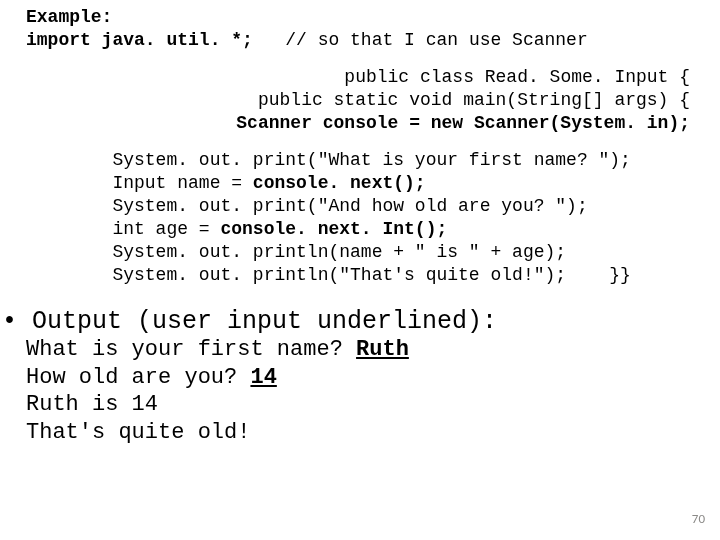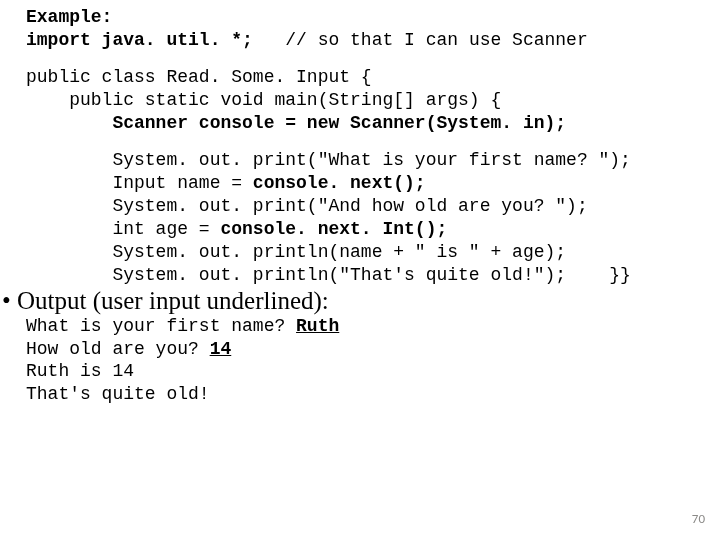--- a/index.html
+++ b/index.html
@@ -21,34 +21,35 @@
     position: relative;
   }
   .mono {
     font-family: "Courier New", Courier, monospace;
     font-size: 18px;
     line-height: 1.28;
     white-space: pre;
   }
   .bold { font-weight: bold; }
   .codeblock1 { margin-left: 4px; margin-top: -2px; }
-  .codeblock2 { margin-left: 4px; margin-top: 14px; }
+  .codeblock2 { margin-left: 4px; margin-top: 14px; text-align: right; }
   .codeblock3 { margin-left: 4px; margin-top: 14px; }
   .outputhead {
-    font-family: Liberation Serif, serif;
+    font-family: Liberation Mono, monospace;
     font-size: 25px;
     color: #000;
+    margin-top: 20px;
     margin-left: -20px;
   }
   .bullet::before {
     content: "• ";
   }
   .outblock {
     font-family: "Courier New", Courier, monospace;
-    font-size: 18px;
+    font-size: 22px;
     line-height: 1.25;
     white-space: pre;
     margin-left: 4px;
     margin-top: 0px;
   }
   .ul { text-decoration: underline; }
   .pagenum {
     position: absolute;
     right: 15px;
     bottom: 14px;

